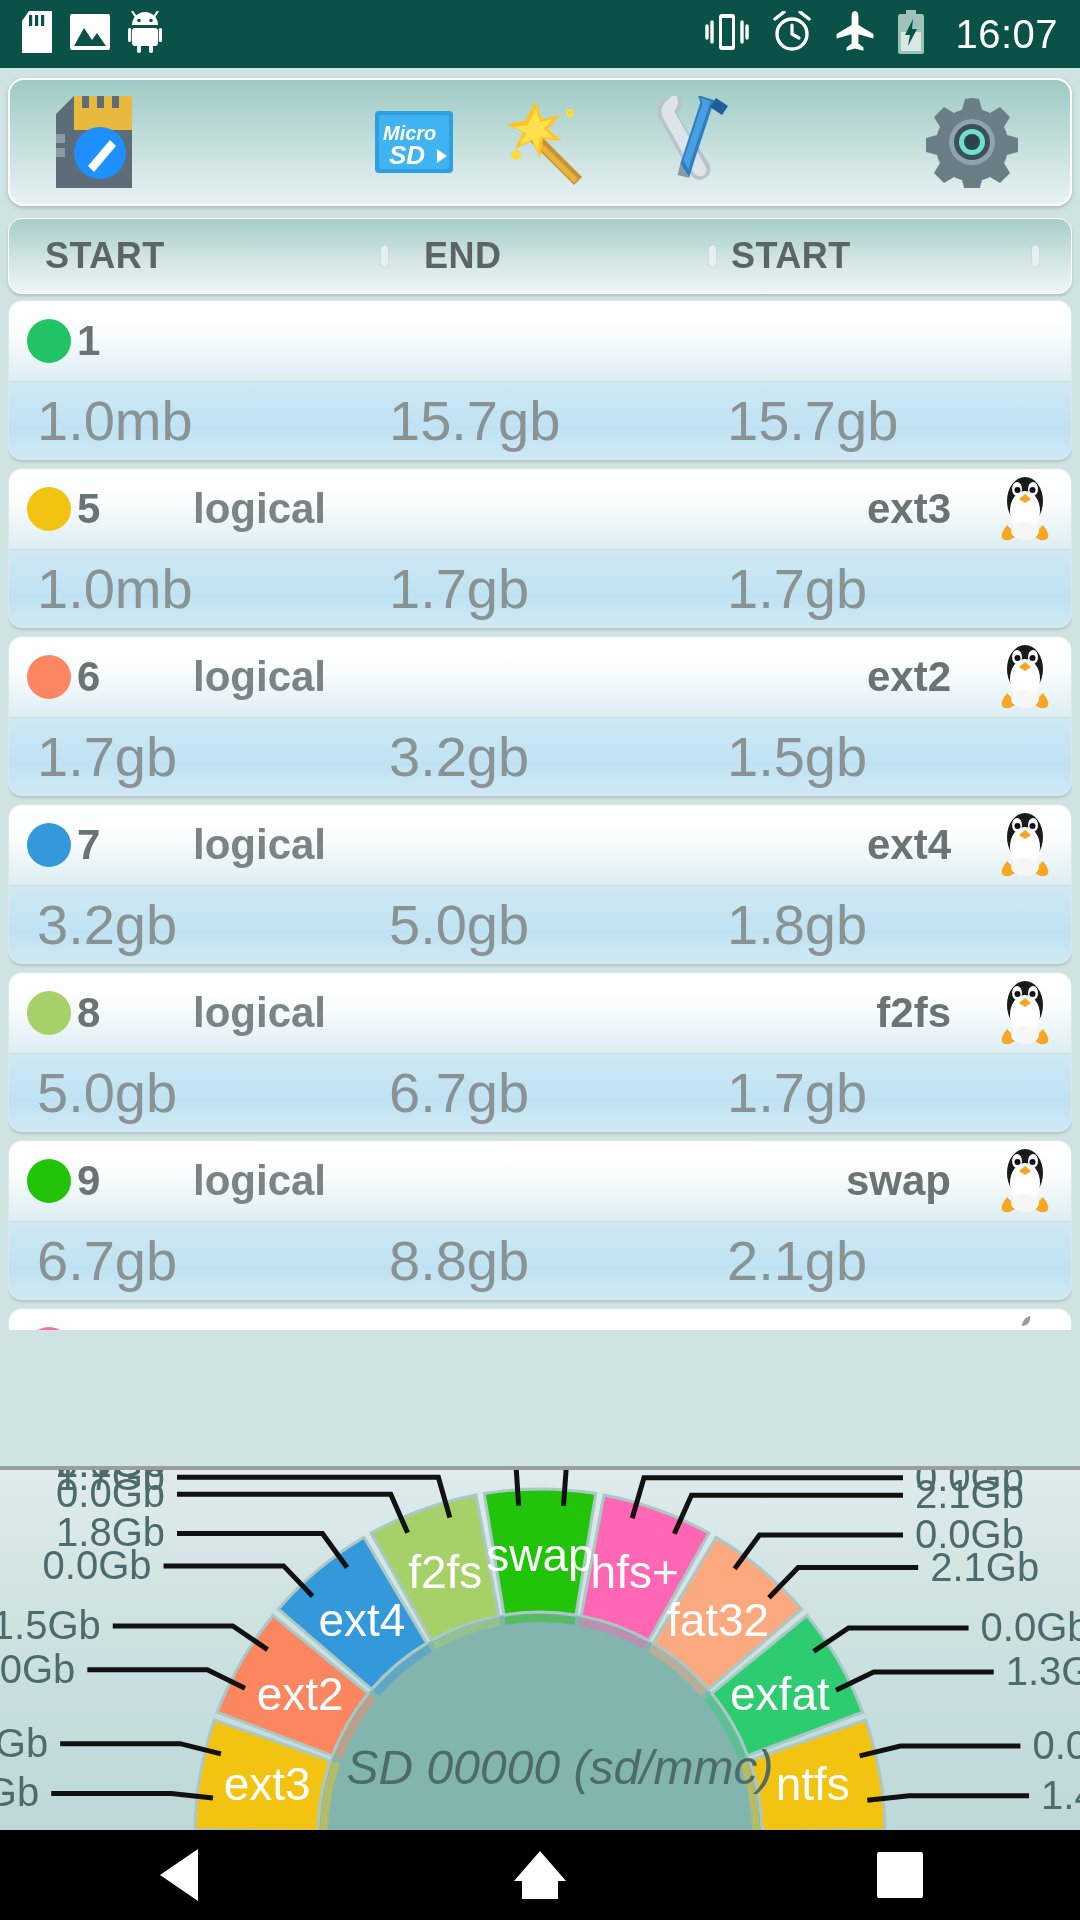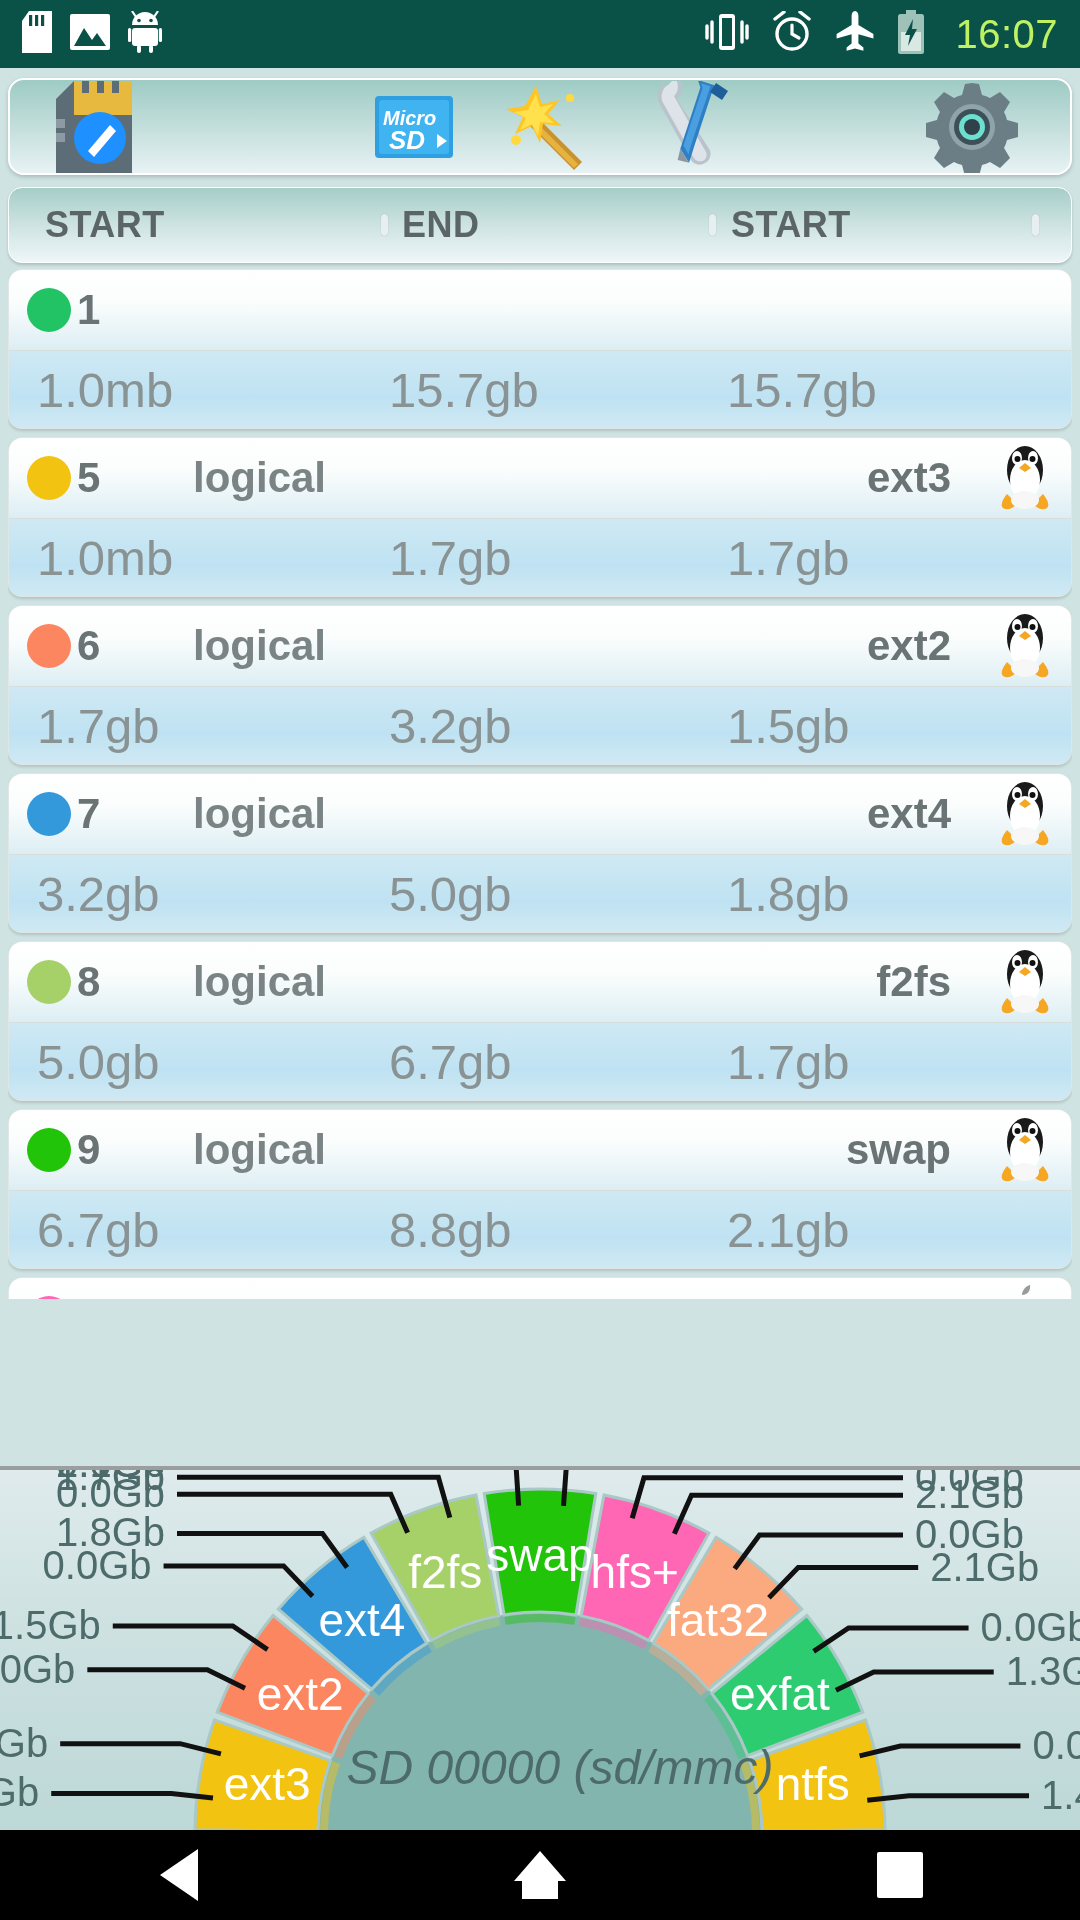--- a/index.html
+++ b/index.html
@@ -15,35 +15,35 @@
   .statusbar {
     position: absolute; top: 0; left: 0; width: 1080px; height: 68px;
     background: #0a5248;
     display: flex; align-items: center;
     padding: 0 22px;
   }
   .sb-left { display: flex; align-items: center; gap: 18px; }
   .sb-right { margin-left: auto; display: flex; align-items: center; gap: 22px; }
   .sb-icon { display: block; }
   .sb-clock {
-    color: #bef264; font-size: 40px; font-weight: 400;
+    color: #ffffff; font-size: 40px; font-weight: 400;
     letter-spacing: 0.5px; margin-left: 8px;
     font-family: "Liberation Sans", sans-serif;
   }
 
   
   .app {
     position: absolute; top: 68px; left: 0; width: 1080px; height: 1762px;
     background: linear-gradient(180deg,#cfe3e3 0%, #cfe3e3 100%);
   }
 
   
   .toolbar {
     margin: 10px 8px 0 8px;
-    height: 97px;
+    height: 128px;
     border-radius: 16px;
     border: 2px solid #ffffff;
     background: linear-gradient(180deg,#9ecbc4 0%, #bfdcd9 45%, #e8f2f4 100%);
     box-shadow: 0 2px 4px rgba(0,0,0,.18);
     display: flex; align-items: center;
     position: relative;
   }
   .tb-btn {
     position: absolute; top: 50%; transform: translateY(-50%);
     display: flex; align-items: center; justify-content: center;
@@ -107,21 +107,21 @@
     font-size: 42px; font-weight: bold; color: #6b7474;
   }
   .osicon { position: absolute; right: 16px; top: 50%; transform: translateY(-50%); }
   .prow-bot {
     height: 78px;
     background: linear-gradient(180deg,#cfe9f4 0%, #bfe2f2 60%, #cfe9f4 100%);
     border-top: 1px solid #d6dede;
     display: flex; align-items: center; position: relative;
     padding: 0 18px;
   }
-  .pv { position: absolute; font-size: 49px; color: #8a9393; }
+  .pv { position: absolute; font-size: 56px; color: #8a9393; }
   .pv.c0 { left: 28px; }
   .pv.c1 { left: 380px; }
   .pv.c2 { left: 718px; }
 
   
   .chartpanel {
     position: absolute; left: 0; bottom: 0;
     width: 1080px; height: 364px;
     background: linear-gradient(180deg,#dfebed 0%, #cfe2e2 40%, #bcd8d7 100%);
     border-top: 4px solid #9a9e9e;
@@ -266,21 +266,21 @@
           <circle cx="46" cy="46" r="18" fill="#3d4f58"></circle>
           <circle cx="46" cy="46" r="13" fill="#6ee0d0"></circle>
           <circle cx="46" cy="46" r="8" fill="#2f4149"></circle>
         </svg>
       </div>
     </div>
 
     <div class="colhead">
       <span class="ch" style="left:36px;text-align:center;">START</span>
       <span class="divider-dot" style="left:372px;"></span>
-      <span class="ch" style="left:393px;">END</span>
+      <span class="ch" style="left:415px;">END</span>
       <span class="divider-dot" style="left:700px;"></span>
       <span class="ch" style="left:722px;">START</span>
       <span class="divider-dot" style="right:32px;"></span>
     </div>
 
     <div class="plist" id="partition-list">
         <div class="prow">
           <div class="prow-top">
             <span class="dot" style="background:#22c365"></span>
             <span class="pnum">1</span>

